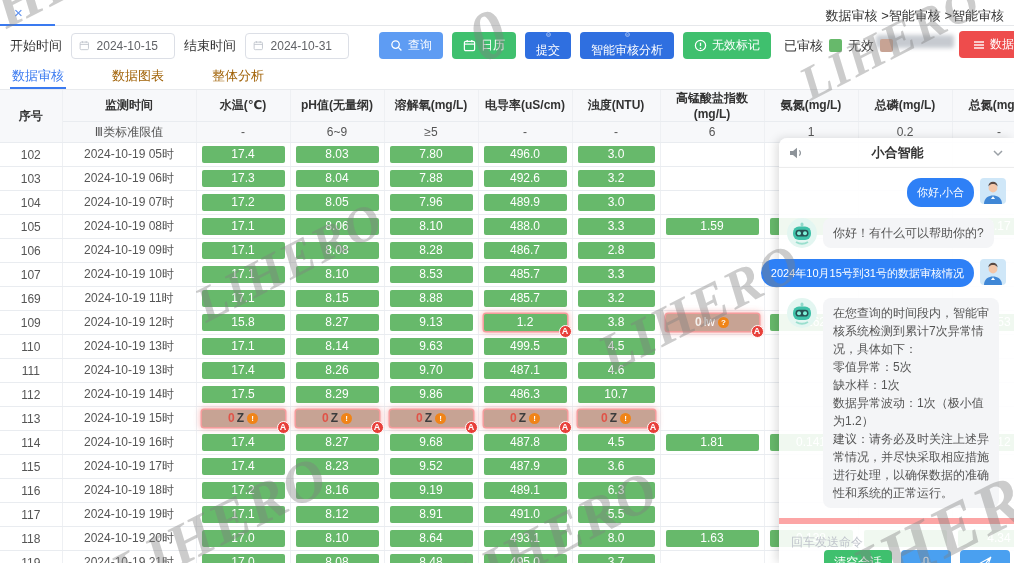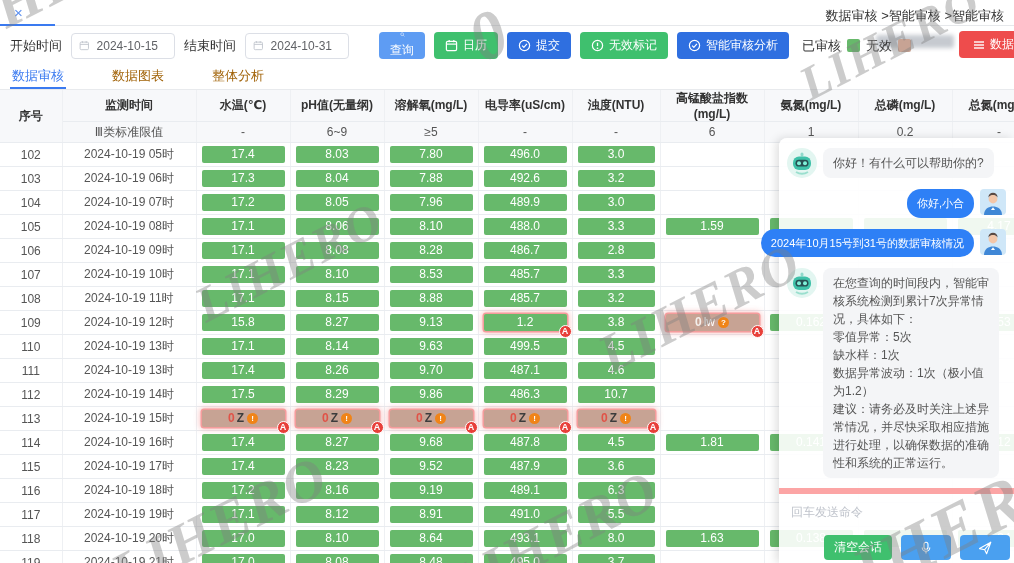--- a/index.html
+++ b/index.html
@@ -16,23 +16,23 @@
   .crumb { font-size:13px; color:#333; }
   .blur-blob { width:78px; height:13px; background:#c6cad0; border-radius:2px; filter:blur(2px); }
 
   
   .toolbar { position:relative; height:36px; display:flex; align-items:center; gap:9px; padding:3px 10px 0; }
   .lbl { font-size:13px; color:#333; white-space:nowrap; }
   .datebox { display:flex; align-items:center; gap:5px; width:104px; height:26px; border:1px solid #dcdfe6; border-radius:4px; padding:0 7px; background:#fff; }
   .datebox input { border:none; outline:none; width:100%; font-size:12px; color:#606266; font-family:inherit; background:transparent; }
   .gap { width:12px; flex:none; }
   .btn { display:inline-flex; align-items:center; gap:5px; height:27px; padding:0 11px; border:none; border-radius:4px; color:#fff; font-size:12px; font-family:inherit; cursor:pointer; white-space:nowrap; flex:none; }
-  .btn.lightblue { background:var(--btnLightblue,#5e9cf3);flex-direction:column; }
+  .btn.lightblue { background:var(--btnLightblue,#5e9cf3); }
   .btn.green { background:var(--btnGreen,#3fc06e); }
-  .btn.blue { background:var(--btnBlue,#2f6fe0); }
+  .btn.blue { background:var(--btnBlue,#2f6fe0);flex-direction:column; }
   .btn.red { background:var(--btnRed,#ee4c4c); position:absolute; right:-38px; top:5px; z-index:6; padding:0 14px; }
   .legend { display:flex; align-items:center; gap:6px; margin-left:4px; }
   .legend-label { font-size:13px; color:#333; }
   .swatch { width:13px; height:13px; border-radius:2px; display:inline-block; }
   .swatch.green { background:var(--cellGreen,#67b96b); }
   .swatch.tan { background:var(--cellTan,#c7a394); }
 
   
   .tabs { display:flex; gap:44px; padding:0 10px; height:28px; align-items:stretch; border-bottom:1px solid #e8eaed; }
   .tab { font-size:13px; color:#a16207; cursor:pointer; position:relative; padding:0 2px; display:flex; align-items:center; }
@@ -135,34 +135,34 @@
         </svg>
       <span>日历</span>
     </button>
     <button class="btn blue">
       <svg viewBox="0 0 14 14" width="13" height="13">
           <circle cx="7" cy="7" r="5.5" stroke="#fff" fill="none" stroke-width="1.3"></circle>
           <path d="M4.4 7.2 l1.9 1.9 3.3-3.8" stroke="#fff" fill="none" stroke-width="1.3"></path>
         </svg>
       <span>提交</span>
     </button>
+    <button class="btn blue">
+      <svg viewBox="0 0 14 14" width="13" height="13">
+          <circle cx="7" cy="7" r="5.5" stroke="#fff" fill="none" stroke-width="1.3"></circle>
+          <path d="M4.4 7.2 l1.9 1.9 3.3-3.8" stroke="#fff" fill="none" stroke-width="1.3"></path>
+        </svg>
+      <span>智能审核分析</span>
+    </button>
     <button class="btn green">
       <svg viewBox="0 0 14 14" width="13" height="13">
           <circle cx="7" cy="7" r="5.5" stroke="#fff" fill="none" stroke-width="1.3"></circle>
           <line x1="7" y1="4" x2="7" y2="7.6" stroke="#fff" stroke-width="1.4"></line>
           <circle cx="7" cy="10" r="0.9" fill="#fff"></circle>
         </svg>
       <span>无效标记</span>
-    </button>
-    <button class="btn blue">
-      <svg viewBox="0 0 14 14" width="13" height="13">
-          <circle cx="7" cy="7" r="5.5" stroke="#fff" fill="none" stroke-width="1.3"></circle>
-          <path d="M4.4 7.2 l1.9 1.9 3.3-3.8" stroke="#fff" fill="none" stroke-width="1.3"></path>
-        </svg>
-      <span>智能审核分析</span>
     </button>
     <span class="legend">
       <span class="legend-label">已审核</span>
       <span class="swatch green"></span>
       <span class="legend-label">无效</span>
       <span class="swatch tan"></span>
     </span>
     <button class="btn red">
       <svg viewBox="0 0 12 12" width="12" height="12">
           <line x1="1" y1="3" x2="11" y2="3" stroke="#fff" stroke-width="1.4"></line>
@@ -361,21 +361,21 @@
           </td>
           <td>
             <div class="pill g">3.3</div>
           </td>
           <td></td>
           <td></td>
           <td></td>
           <td></td>
         </tr>
         <tr>
-          <td>108</td>
+          <td>169</td>
           <td>2024-10-19 11时</td>
           <td>
             <div class="pill g">17.1</div>
           </td>
           <td>
             <div class="pill g">8.15</div>
           </td>
           <td>
             <div class="pill g">8.88</div>
           </td>
@@ -664,46 +664,56 @@
           </td>
           <td></td>
           <td></td>
           <td></td>
           <td></td>
         </tr>
       </tbody>
   </table>
 
   <div class="chat">
+    <div class="chat-head">
+      <svg viewBox="0 0 14 14" width="14" height="14">
+          <path d="M1 5 h3 l4-3.2 v10.4 l-4-3.2 H1 Z" fill="#8d9399"></path>
+          <path d="M10.3 4.4 a4 4 0 0 1 0 5.2" stroke="#8d9399" fill="none" stroke-width="1.2"></path>
+        </svg>
+      <span class="chat-title">小合智能</span>
+      <svg viewBox="0 0 12 12" width="12" height="12">
+          <path d="M2 4 l4 4 4-4" stroke="#9aa0a6" stroke-width="1.5" fill="none"></path>
+        </svg>
+    </div>
     <div class="chat-msgs" id="chat-msgs">
+        <div class="msg user">
+          <span class="avatar user">
+  <svg viewBox="0 0 26 26" width="26" height="26">
+    <rect width="26" height="26" rx="4" fill="#cfe7f8"></rect>
+    <circle cx="13" cy="10" r="4.4" fill="#f3c6a8"></circle>
+    <path d="M8.4 8.6 c0-3.2 2-4.9 4.6-4.9 c2.6 0 4.6 1.7 4.6 4.9 c-1.5-1.9-2.7-2.5-4.6-2.5 c-1.9 0-3.1 .6-4.6 2.5 Z" fill="#5b4a43"></path>
+    <path d="M4 26 C4 19.5 9 17.4 13 17.4 C17 17.4 22 19.5 22 26 Z" fill="#3f87d6"></path>
+    <path d="M13 18.2 l-2.1 2.8 h4.2 Z" fill="#fff"></path>
+  </svg>
+</span>
+          <div class="bubble">你好,小合</div>
+        </div>
         <div class="msg bot">
           <span class="avatar bot">
   <svg viewBox="0 0 30 30" width="30" height="30">
     <circle cx="15" cy="15" r="15" fill="#e3f6f1"></circle>
     <rect x="13.5" y="4.5" width="3" height="4" rx="1.5" fill="#8fd9cb"></rect>
     <rect x="6" y="8.5" width="18" height="13.5" rx="6" fill="#3fc1a9"></rect>
     <rect x="8.5" y="11.8" width="13" height="6.8" rx="3.4" fill="#274f52"></rect>
     <circle cx="12" cy="15.2" r="2" fill="#7ef0d8"></circle>
     <circle cx="18" cy="15.2" r="2" fill="#7ef0d8"></circle>
     <path d="M9 24 q6 3.5 12 0" stroke="#9adfce" stroke-width="2" fill="none"></path>
   </svg>
 </span>
           <div class="bubble">你好！有什么可以帮助你的?</div>
-        </div>
-        <div class="msg user">
-          <span class="avatar user">
-  <svg viewBox="0 0 26 26" width="26" height="26">
-    <rect width="26" height="26" rx="4" fill="#cfe7f8"></rect>
-    <circle cx="13" cy="10" r="4.4" fill="#f3c6a8"></circle>
-    <path d="M8.4 8.6 c0-3.2 2-4.9 4.6-4.9 c2.6 0 4.6 1.7 4.6 4.9 c-1.5-1.9-2.7-2.5-4.6-2.5 c-1.9 0-3.1 .6-4.6 2.5 Z" fill="#5b4a43"></path>
-    <path d="M4 26 C4 19.5 9 17.4 13 17.4 C17 17.4 22 19.5 22 26 Z" fill="#3f87d6"></path>
-    <path d="M13 18.2 l-2.1 2.8 h4.2 Z" fill="#fff"></path>
-  </svg>
-</span>
-          <div class="bubble">你好,小合</div>
         </div>
         <div class="msg user">
           <span class="avatar user">
   <svg viewBox="0 0 26 26" width="26" height="26">
     <rect width="26" height="26" rx="4" fill="#cfe7f8"></rect>
     <circle cx="13" cy="10" r="4.4" fill="#f3c6a8"></circle>
     <path d="M8.4 8.6 c0-3.2 2-4.9 4.6-4.9 c2.6 0 4.6 1.7 4.6 4.9 c-1.5-1.9-2.7-2.5-4.6-2.5 c-1.9 0-3.1 .6-4.6 2.5 Z" fill="#5b4a43"></path>
     <path d="M4 26 C4 19.5 9 17.4 13 17.4 C17 17.4 22 19.5 22 26 Z" fill="#3f87d6"></path>
     <path d="M13 18.2 l-2.1 2.8 h4.2 Z" fill="#fff"></path>
   </svg>

